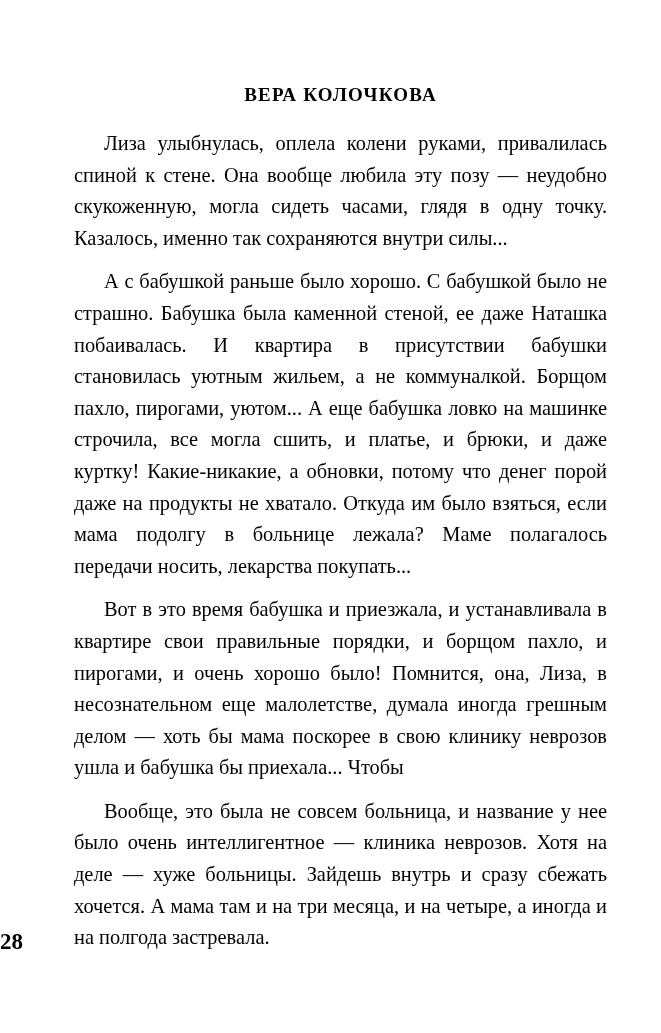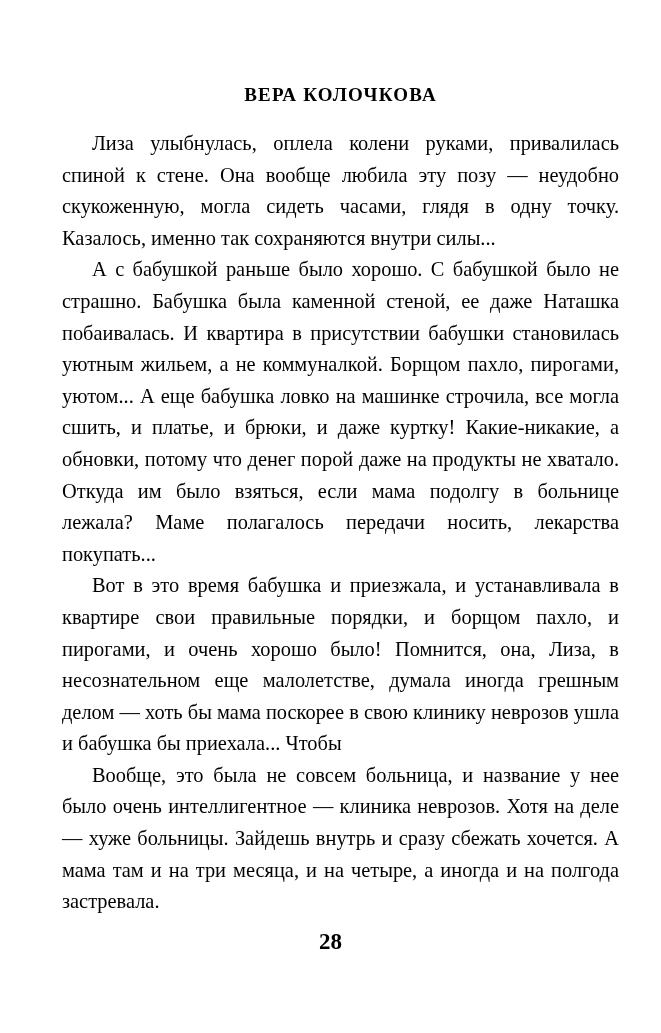--- a/index.html
+++ b/index.html
@@ -32,29 +32,29 @@
     font-family: "Liberation Serif", "DejaVu Serif", serif;
   }
   .body-text {
     font-size: 20.4px;
     line-height: 31.6px;
     text-align: justify;
     text-justify: inter-word;
     hyphens: manual;
   }
   .body-text p {
-    margin: 0;
+    margin: 12px;
     text-indent: 30px;
   }
   .page-number {
     position: absolute;
     left: 0;
     right: 0;
     bottom: 78px;
-    text-align: center;
+    text-align: left;
     font-size: 23px;
     font-weight: 700;
     font-family: "Liberation Serif", "DejaVu Serif", serif;
   }
 </style>
 </head>
 <body>
 
 <div class="page">
 

